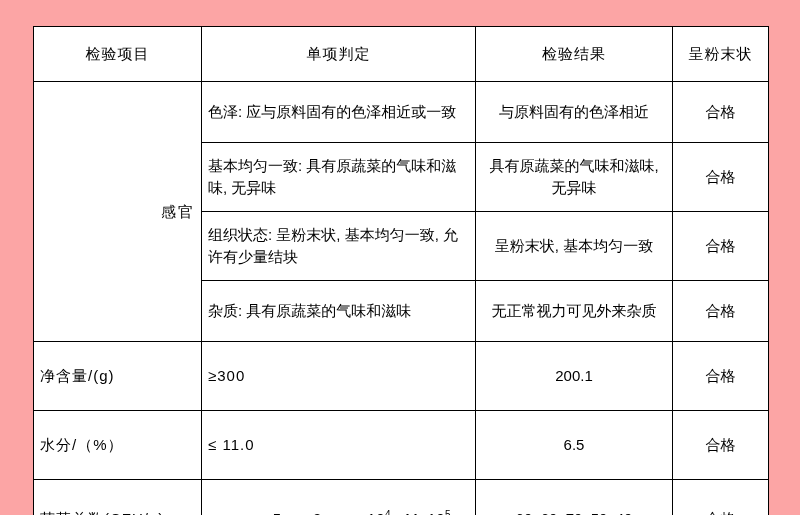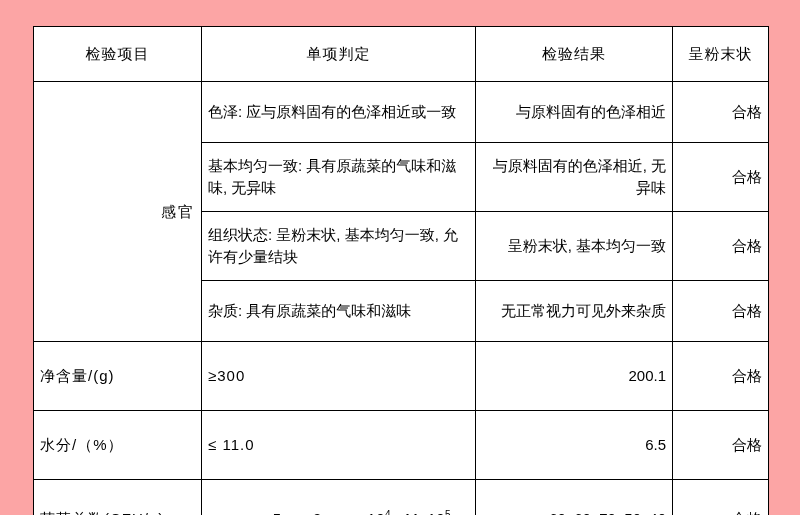--- a/index.html
+++ b/index.html
@@ -52,25 +52,25 @@
   .sensory-label {
     text-align: right;
     font-size: 16px;
     letter-spacing: 2px;
   }
   .std-cell {
     text-align: left;
     font-size: 14.5px;
   }
   .res-cell {
-    text-align: right;
+    text-align: center;
     font-size: 14.5px;
   }
   .judge-cell {
-    text-align: right;
+    text-align: center;
     font-size: 15px;
   }
   .micro-std {
     text-align: left;
     font-size: 14.5px;
     white-space: pre;
     letter-spacing: 0.5px;
   }
   sup {
     font-size: 10px;
@@ -100,21 +100,21 @@
 
       <tr>
         <td rowspan="4" class="sensory-label">感官</td>
         <td class="std-cell tall">色泽: 应与原料固有的色泽相近或一致</td>
         <td class="res-cell">与原料固有的色泽相近</td>
         <td class="judge-cell">合格</td>
       </tr>
 
       <tr>
         <td class="std-cell tall2">基本均匀一致: 具有原蔬菜的气味和滋味, 无异味</td>
-        <td class="res-cell">与原料固有的色泽相近, 无异味</td>
+        <td class="res-cell">具有原蔬菜的气味和滋味, 无异味</td>
         <td class="judge-cell">合格</td>
       </tr>
 
       <tr>
         <td class="std-cell tall2">组织状态: 呈粉末状, 基本均匀一致, 允许有少量结块</td>
         <td class="res-cell">呈粉末状, 基本均匀一致</td>
         <td class="judge-cell">合格</td>
       </tr>
 
       <tr>

